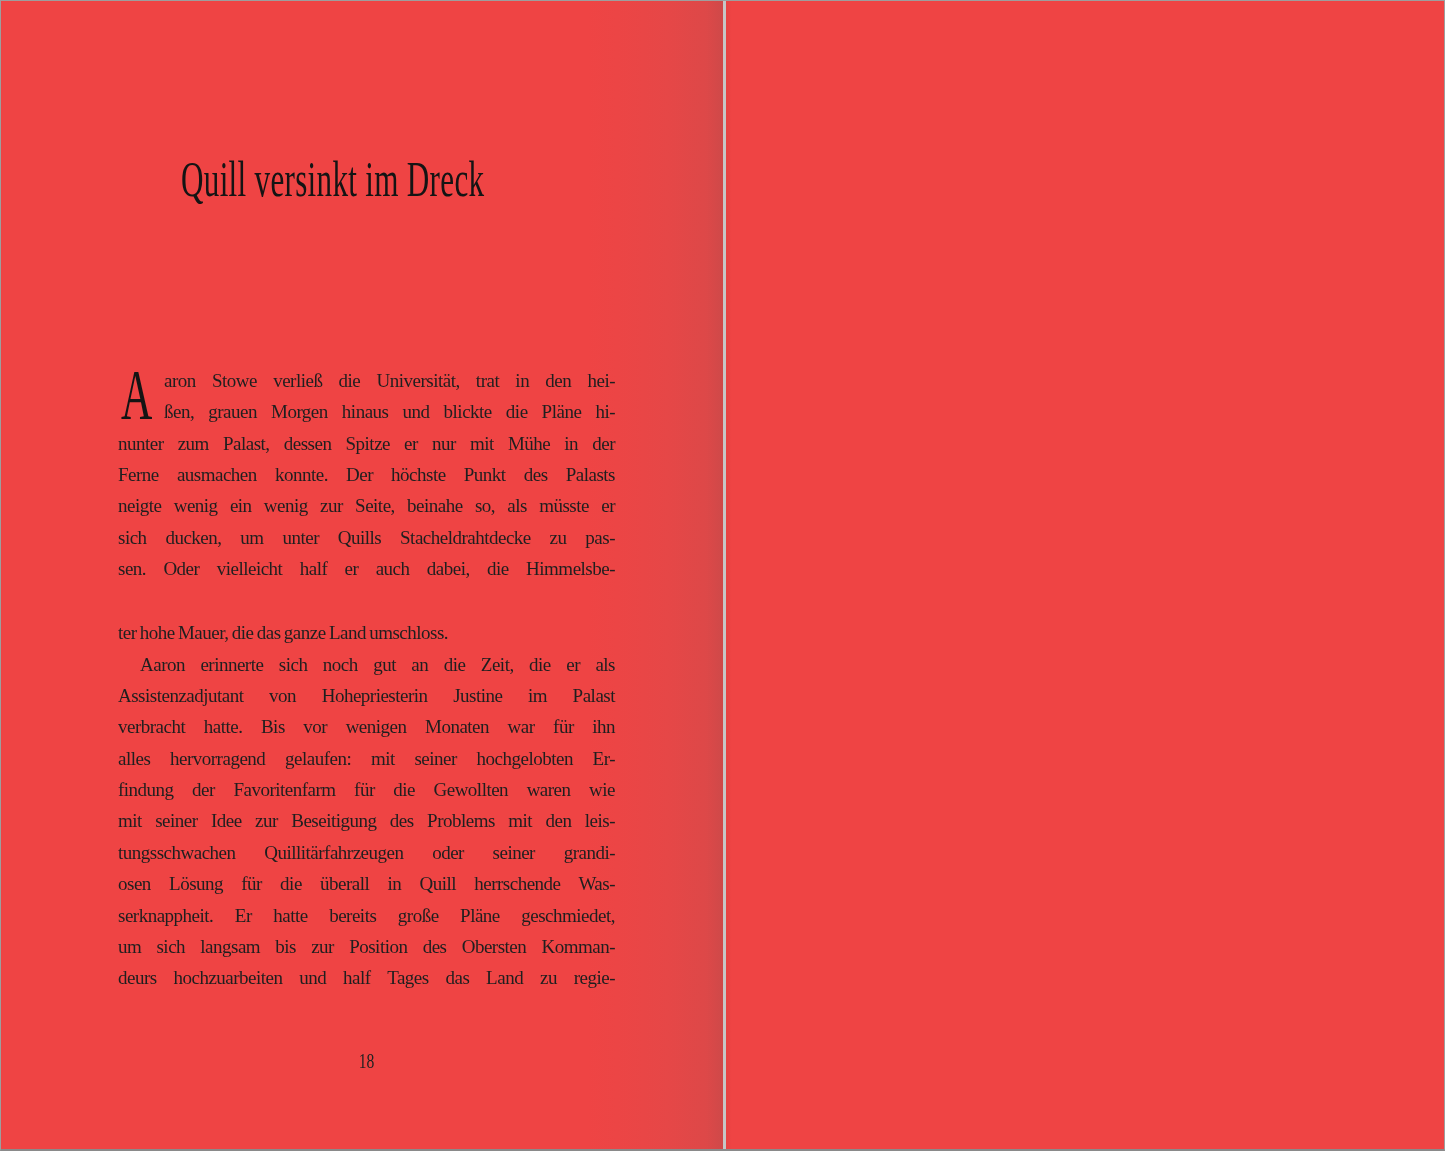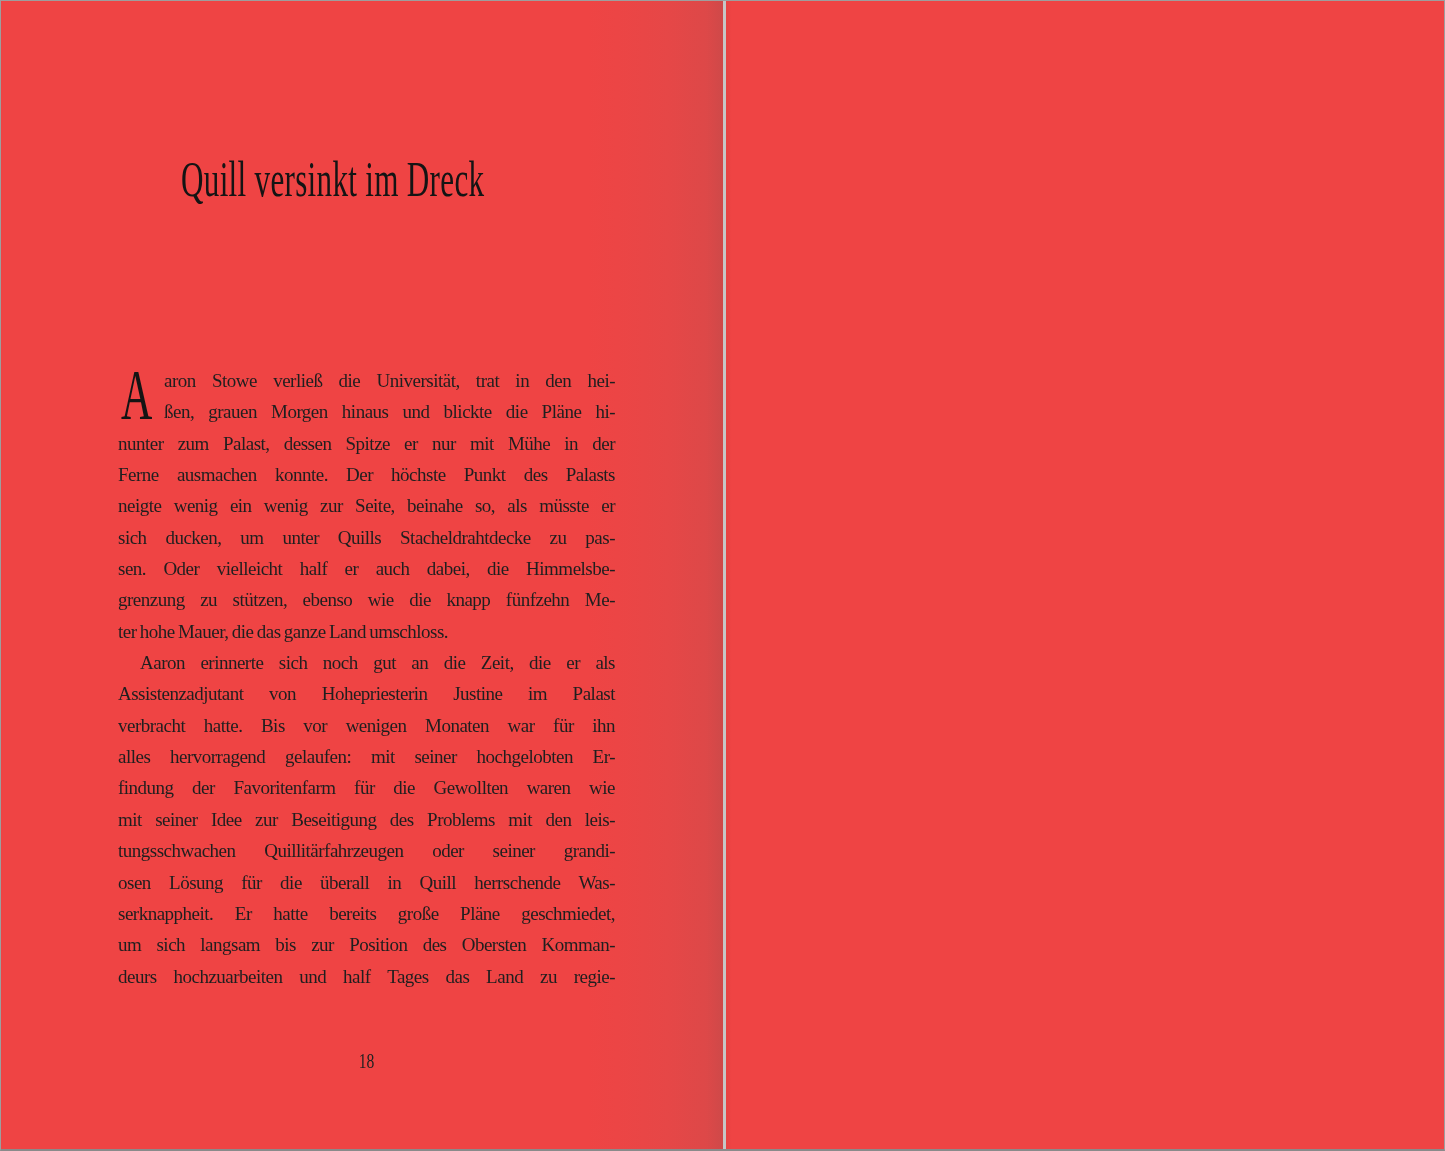--- a/index.html
+++ b/index.html
@@ -49,21 +49,21 @@
 
   .textblock { position:absolute; color:#1f1f1f; }
   .textblock.tb-left  { left:117px; top:364px; width:497px; }
 
   .line {
     height:31.35px; line-height:31.35px;
     font-size:19px; letter-spacing:-0.5px; word-spacing:-1px;
     white-space:nowrap;
     text-align:justify; text-align-last:justify;
   }
-  .line.end { text-align:right; text-align-last:left; }
+  .line.end { text-align:right; text-align-last:left;margin-top:33px; }
   .line.ind { padding-left:22px; }
   .line.dc  { padding-left:46px; }
 
   .dropcap {
     position:absolute; left:3px; top:-5px;
     font-size:71px; line-height:71px; font-weight:normal; color:#141414;
     transform:scaleX(0.61); transform-origin:0 0;
   }
 
   .pagenum {
@@ -87,21 +87,20 @@
     <div class="textblock tb-left">
       <span class="dropcap">A</span>
       <div class="lines">
           <div class="line dc"><span>aron Stowe verließ die Universität, trat in den hei-</span></div>
           <div class="line dc"><span>ßen, grauen Morgen hinaus und blickte die Pläne hi-</span></div>
           <div class="line"><span>nunter zum Palast, dessen Spitze er nur mit Mühe in der</span></div>
           <div class="line"><span>Ferne ausmachen konnte. Der höchste Punkt des Palasts</span></div>
           <div class="line"><span>neigte wenig ein wenig zur Seite, beinahe so, als müsste er</span></div>
           <div class="line"><span>sich ducken, um unter Quills Stacheldrahtdecke zu pas-</span></div>
           <div class="line"><span>sen. Oder vielleicht half er auch dabei, die Himmelsbe-</span></div>
-          <div class="line"><span>grenzung zu stützen, ebenso wie die knapp fünfzehn Me-</span></div>
           <div class="line end"><span>ter hohe Mauer, die das ganze Land umschloss.</span></div>
           <div class="line ind"><span>Aaron erinnerte sich noch gut an die Zeit, die er als</span></div>
           <div class="line"><span>Assistenzadjutant von Hohepriesterin Justine im Palast</span></div>
           <div class="line"><span>verbracht hatte. Bis vor wenigen Monaten war für ihn</span></div>
           <div class="line"><span>alles hervorragend gelaufen: mit seiner hochgelobten Er-</span></div>
           <div class="line"><span>findung der Favoritenfarm für die Gewollten waren wie</span></div>
           <div class="line"><span>mit seiner Idee zur Beseitigung des Problems mit den leis-</span></div>
           <div class="line"><span>tungsschwachen Quillitärfahrzeugen oder seiner grandi-</span></div>
           <div class="line"><span>osen Lösung für die überall in Quill herrschende Was-</span></div>
           <div class="line"><span>serknappheit. Er hatte bereits große Pläne geschmiedet,</span></div>

